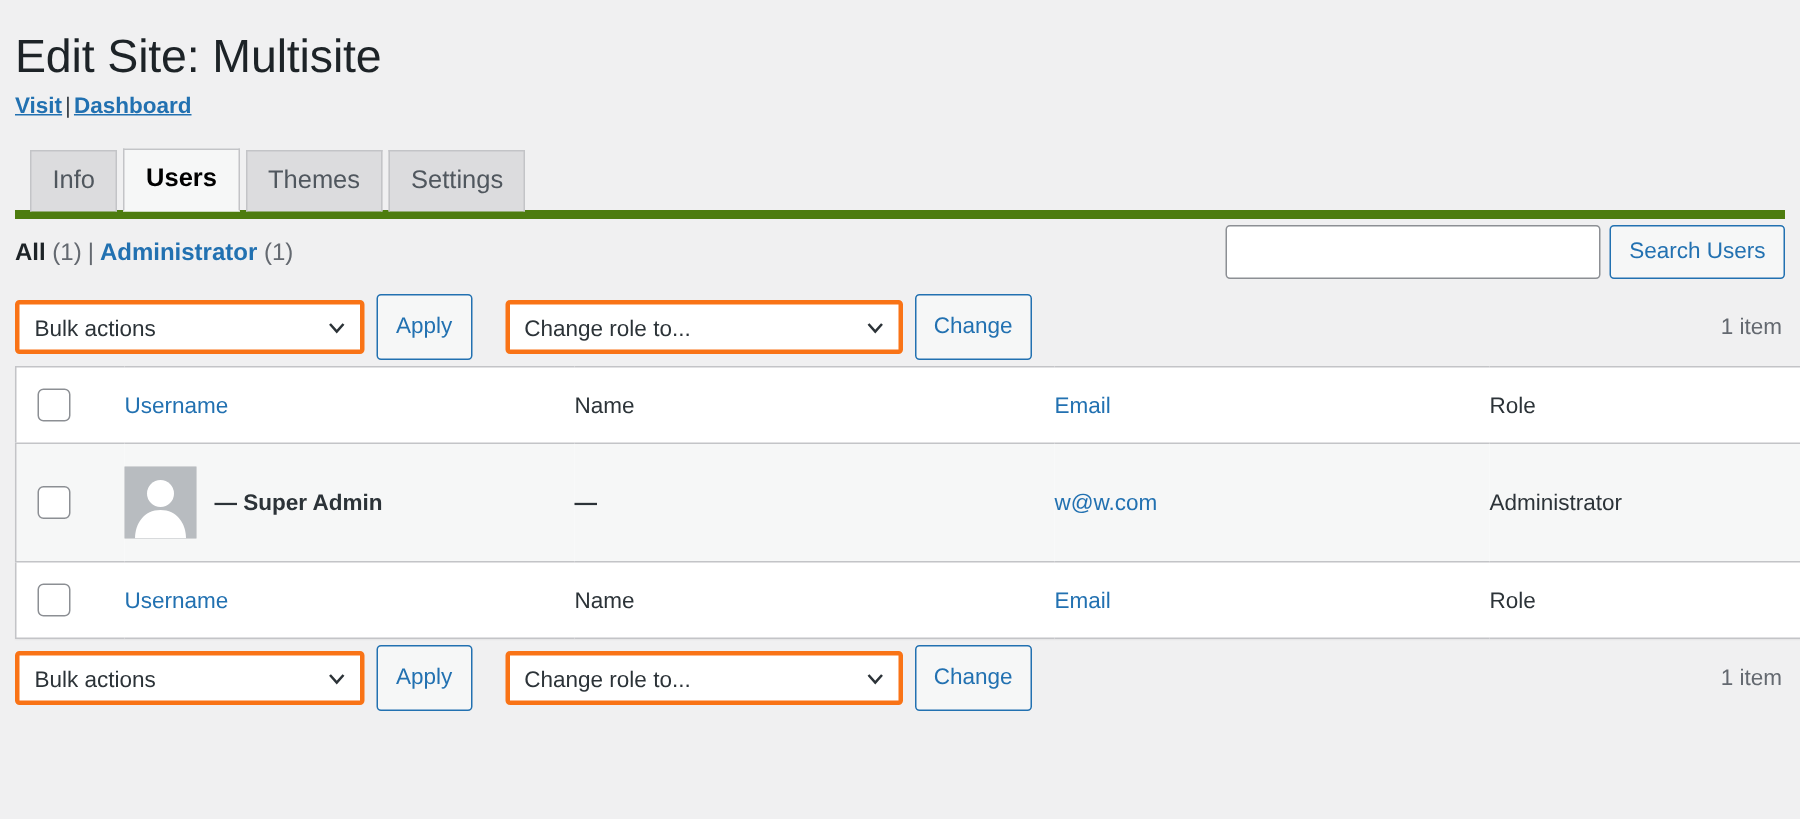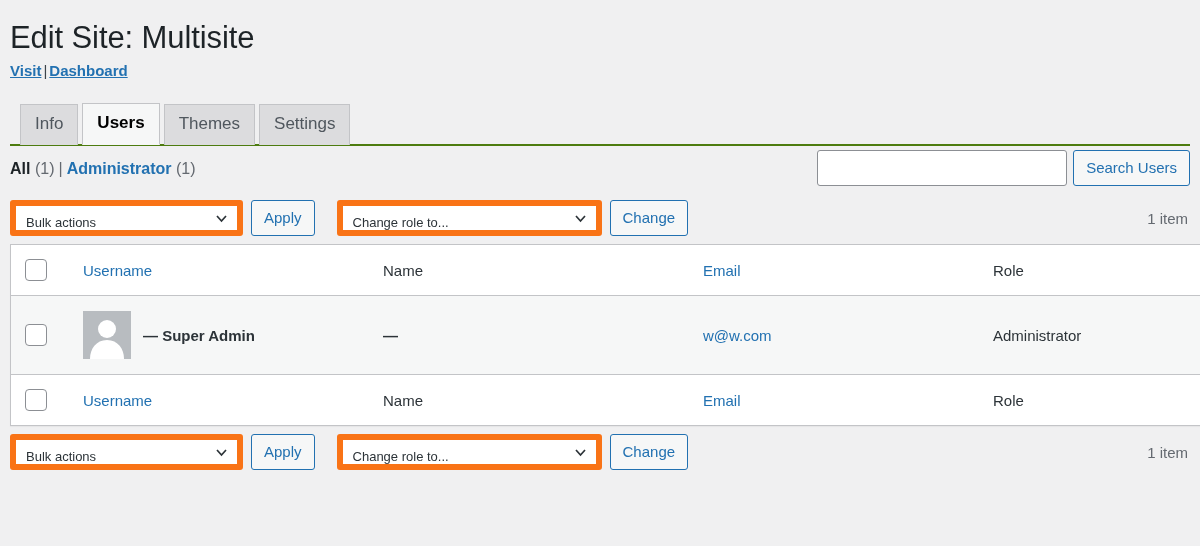--- a/index.html
+++ b/index.html
@@ -43,21 +43,21 @@
     font-weight: bold;
   }
   .sep {
     color: #3c434a;
     padding: 0 2px;
   }
 
   
   .nav-tab-wrapper {
     margin-top: 22px;
-    border-bottom: 2px solid #4d7c0f;
+    border-bottom: 6px solid #4d7c0f;
     padding-left: 10px;
     height: 45px;
     box-sizing: border-box;
     display: flex;
     align-items: flex-end;
   }
   .nav-tab {
     display: inline-block;
     margin: 0 4px -1px 0;
     padding: 8px 14px 10px 14px;
@@ -145,46 +145,46 @@
   .tablenav {
     position: relative;
     height: 52px;
     display: flex;
     align-items: center;
   }
   .select {
     position: relative;
     box-sizing: border-box;
     height: 36px;
-    border: 6px solid #f97316;
+    border: 3px solid #f97316;
     border-radius: 3px;
     background: #fff;
     color: #2c3338;
-    font-size: 13px;
+    font-size: 15px;
     line-height: 34px;
     padding: 0 32px 0 10px;
     margin-right: 8px;
     white-space: nowrap;
     cursor: pointer;
   }
   .select.bulk { width: 233px; }
   .select.role { width: 265px; }
   .select .chev {
     position: absolute;
     right: 10px;
     top: 50%;
     width: 11px;
     height: 11px;
     margin-top: -5px;
     display: block;
   }
   .select .chev svg { display: block; }
   .btn-sm {
     box-sizing: border-box;
-    height: 36px;
+    height: 44px;
     padding: 0 12px;
     border: 1px solid #2271b1;
     border-radius: 3px;
     background: #f6f7f7;
     color: #2271b1;
     font-size: 15px;
     line-height: 34px;
     cursor: pointer;
     white-space: nowrap;
   }

